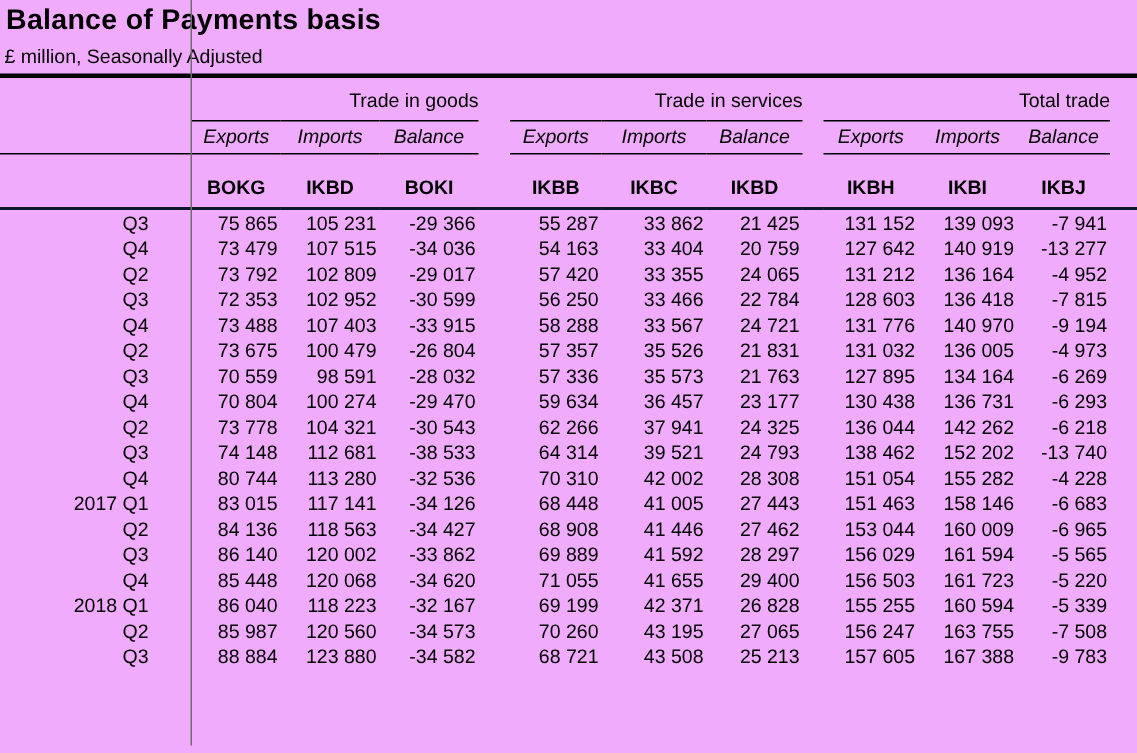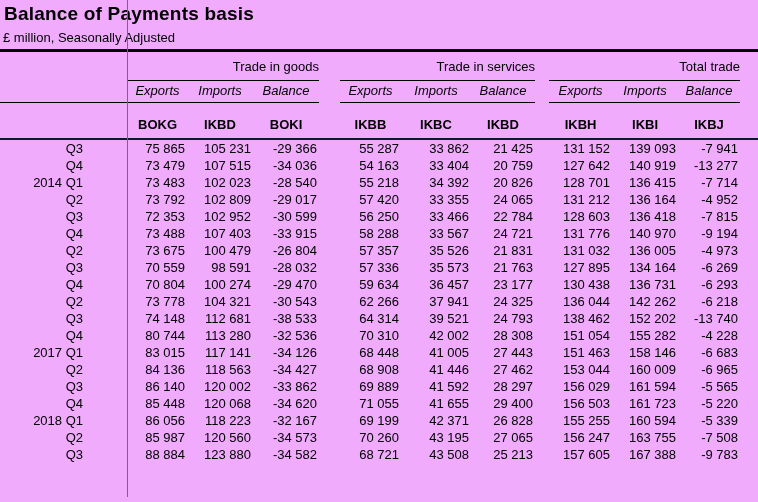--- a/index.html
+++ b/index.html
@@ -16,21 +16,21 @@
   tr.group-row th.group { text-align:right; vertical-align:bottom; padding-bottom:6px; border-bottom:1px solid #000; }
   tr.sub-row { height:22px;font-style:italic; }
   tr.sub-row th.sub { text-align:center; vertical-align:bottom; padding-bottom:4px; border-bottom:1px solid #000; }
   tr.sub-row td.stub { border-bottom:1px solid #000; }
   tr.code-row { height:37px; }
   tr.code-row th.code { text-align:center; vertical-align:bottom; padding-bottom:6px; font-weight:bold; }
   tr.code-row th, tr.code-row td { border-bottom:2px solid #0f172a; }
   tbody tr { height:17px; }
   tbody td { line-height:17px; }
   tbody td.num { text-align:right; padding-right:2px; }
-  tbody td.stub { text-align:right; padding-right:45px; }
+  tbody td.stub { text-align:right; padding-right:29px; }
 </style>
 </head>
 <body>
 
 <div class="page">
   <div class="vline"></div>
   <div class="title">Balance of Payments basis</div>
   <div class="subtitle">£ million, Seasonally Adjusted</div>
   <div class="thick-rule"></div>
 
@@ -116,35 +116,20 @@
           <td class="num">54 163</td>
           <td class="num">33 404</td>
           <td class="num">20 759</td>
           <td class="gap"></td>
           <td class="num">127 642</td>
           <td class="num">140 919</td>
           <td class="num">-13 277</td>
           <td class="endpad"></td>
         </tr>
         <tr>
-          <td class="stub">2014 Q1</td>
-          <td class="num">73 483</td>
-          <td class="num">102 023</td>
-          <td class="num">-28 540</td>
-          <td class="gap"></td>
-          <td class="num">55 218</td>
-          <td class="num">34 392</td>
-          <td class="num">20 826</td>
-          <td class="gap"></td>
-          <td class="num">128 701</td>
-          <td class="num">136 415</td>
-          <td class="num">-7 714</td>
-          <td class="endpad"></td>
-        </tr>
-        <tr>
           <td class="stub">Q2</td>
           <td class="num">73 792</td>
           <td class="num">102 809</td>
           <td class="num">-29 017</td>
           <td class="gap"></td>
           <td class="num">57 420</td>
           <td class="num">33 355</td>
           <td class="num">24 065</td>
           <td class="gap"></td>
           <td class="num">131 212</td>
@@ -327,21 +312,21 @@
           <td class="num">41 655</td>
           <td class="num">29 400</td>
           <td class="gap"></td>
           <td class="num">156 503</td>
           <td class="num">161 723</td>
           <td class="num">-5 220</td>
           <td class="endpad"></td>
         </tr>
         <tr>
           <td class="stub">2018 Q1</td>
-          <td class="num">86 056</td>
+          <td class="num">86 040</td>
           <td class="num">118 223</td>
           <td class="num">-32 167</td>
           <td class="gap"></td>
           <td class="num">69 199</td>
           <td class="num">42 371</td>
           <td class="num">26 828</td>
           <td class="gap"></td>
           <td class="num">155 255</td>
           <td class="num">160 594</td>
           <td class="num">-5 339</td>

